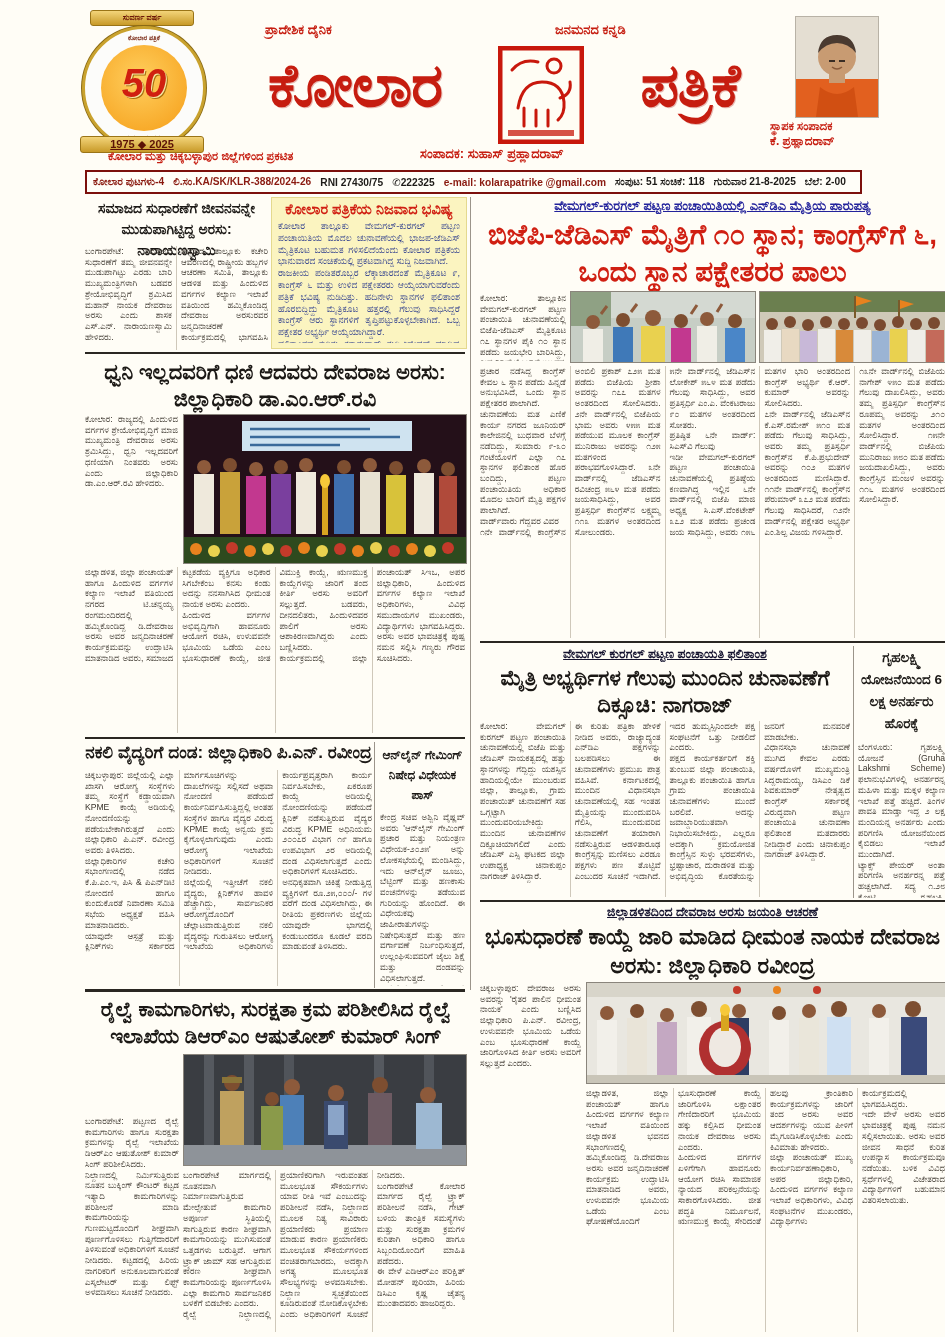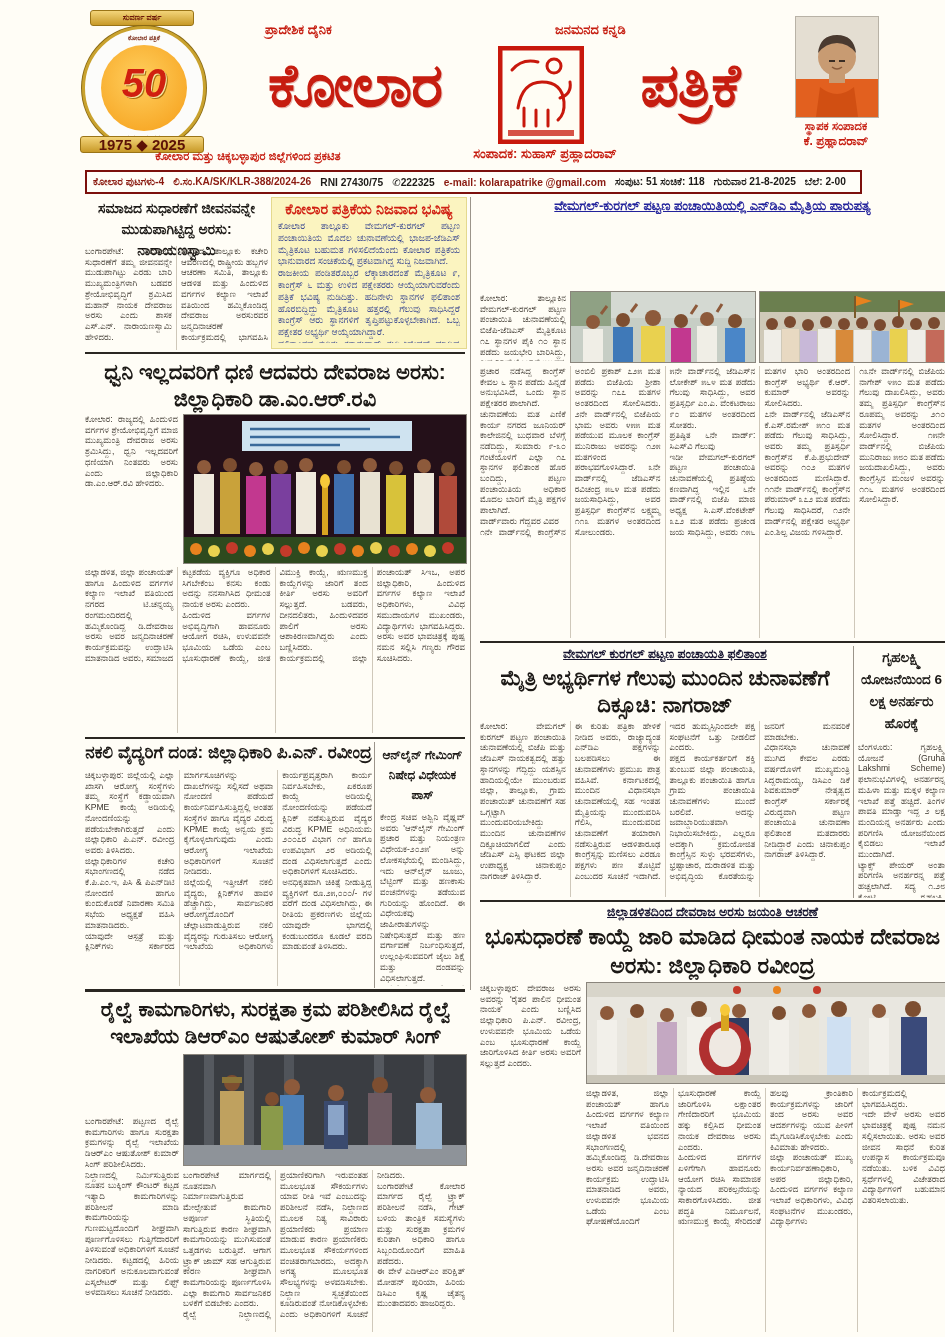--- a/index.html
+++ b/index.html
@@ -3,21 +3,21 @@
 <meta charset="utf-8">
 <style>
   html,body{margin:0;padding:0;background:#e8e4da;}
   #page{position:relative;width:945px;height:1337px;background:#fffdf6;margin:0 auto;
         font-family:"Liberation Sans","DejaVu Sans",sans-serif;overflow:hidden;}
   .abs{position:absolute;}
   
   .tagline{color:#c61d10;font-weight:bold;font-size:13px;text-align:left;}
   .title-red{color:#c61d10;font-weight:bold;text-align:center;font-size:60px;line-height:100px;
              letter-spacing:-1px;text-shadow:1px 1px 0 #e8b9b2;}
-  .mast-small{color:#c61d10;font-weight:bold;font-size:11.5px;text-align:center;}
+  .mast-small{color:#c61d10;font-weight:bold;font-size:11.5px;text-align:left;}
   
   .ribbon{background:linear-gradient(#f3d47a,#c89a28);border:1px solid #9a7417;color:#6b1508;
           font-size:8px;font-weight:bold;text-align:center;line-height:14px;border-radius:3px;}
   .logo-circle{position:absolute;left:12px;top:16px;width:118px;height:118px;border-radius:50%;
                background:#fcfcfa;border:3px solid #c9a22e;box-shadow:0 0 0 1px #8a6a14;}
   .logo-inner{position:absolute;left:16px;top:16px;width:86px;height:86px;border-radius:50%;
               background:radial-gradient(circle at 45% 40%,#ffcf5e,#f59d17);}
   .logo-ring-text{position:absolute;width:100%;text-align:center;font-size:6.5px;font-weight:bold;color:#7a2a15;}
   .logo-50{position:absolute;left:0;top:16px;width:100%;text-align:center;font-size:40px;font-weight:bold;
            font-style:italic;color:#d01f10;text-shadow:1px 1px 0 #f7e9a8,2px 2px 0 #a8720f;}
@@ -53,21 +53,21 @@
 
     <div class="abs" style="left:70px;top:10px;width:142px;height:142px;">
       <div class="ribbon abs" style="left:20px;top:0;width:102px;height:14px;">ಸುವರ್ಣ ವರ್ಷ</div>
       <div class="logo-circle">
         <div class="logo-ring-text" style="top:5px;">ಕೋಲಾರ ಪತ್ರಿಕೆ</div>
         <div class="logo-inner">
           <div class="logo-50">50</div>
         </div>
         <div class="logo-ring-text" style="bottom:5px;">ಸುವರ್ಣ ಸಂಭ್ರಮ</div>
       </div>
-      <div class="ribbon abs" style="left:10px;top:126px;width:122px;height:15px;font-size:15px;line-height:15px;color:#5c1206;">1975 ◆ 2025</div>
+      <div class="ribbon abs" style="left:10px;top:126px;width:122px;height:15px;font-size:11px;line-height:15px;color:#5c1206;text-decoration:underline;">1975 ◆ 2025</div>
     </div>
 
     <div class="tagline abs" style="left:265px;top:22px;width:180px;">ಪ್ರಾದೇಶಿಕ ದೈನಿಕ</div>
     <div class="tagline abs" style="left:555px;top:22px;width:180px;">ಜನಮನದ ಕನ್ನಡಿ</div>
 
     <div class="title-red abs" style="left:212px;top:36px;width:286px;height:100px;">ಕೋಲಾರ</div>
 
     <div class="abs" style="left:498px;top:46px;width:86px;height:98px;">
       <svg width="86" height="98" viewBox="0 0 86 98">
         <rect x="2" y="2" width="82" height="94" fill="#fffdf4" stroke="#c8180c" stroke-width="5"></rect>
@@ -122,20 +122,21 @@
   <div class="yellowbox abs" style="left:271px;top:197px;width:194px;height:150px;">
     <div class="hl hl-red" style="font-size:14.5px;padding-top:3px;">ಕೋಲಾರ ಪತ್ರಿಕೆಯ ನಿಜವಾದ ಭವಿಷ್ಯ</div>
     <div class="body bluebody" style="margin:3px 6px;height:122px;">ಕೋಲಾರ ತಾಲ್ಲೂಕು ವೇಮಗಲ್-ಕುರಗಲ್ ಪಟ್ಟಣ ಪಂಚಾಯಿತಿಯ ಮೊದಲ ಚುನಾವಣೆಯಲ್ಲಿ ಭಾಜಪ-ಜೆಡಿಎಸ್ ಮೈತ್ರಿಕೂಟ ಬಹುಮತ ಗಳಿಸಲಿದೆಯೆಂದು ಕೋಲಾರ ಪತ್ರಿಕೆಯ ಭಾನುವಾರದ ಸಂಚಿಕೆಯಲ್ಲಿ ಪ್ರಕಟವಾಗಿದ್ದ ಸುದ್ದಿ ನಿಜವಾಗಿದೆ.
 ರಾಜಕೀಯ ಪಂಡಿತರೊಬ್ಬರ ಲೆಕ್ಕಾಚಾರದಂತೆ ಮೈತ್ರಿಕೂಟ ೯, ಕಾಂಗ್ರೆಸ್ ೬ ಮತ್ತು ಉಳಿದ ಪಕ್ಷೇತರರು ಆಯ್ಕೆಯಾಗುವರೆಂದು ಪತ್ರಿಕೆ ಭವಿಷ್ಯ ನುಡಿದಿತ್ತು. ಹದಿನೇಳು ಸ್ಥಾನಗಳ ಫಲಿತಾಂಶ ಹೊರಬಿದ್ದಿದ್ದು ಮೈತ್ರಿಕೂಟ ಹತ್ತರಲ್ಲಿ ಗೆಲುವು ಸಾಧಿಸಿದ್ದರೆ ಕಾಂಗ್ರೆಸ್ ಆರು ಸ್ಥಾನಗಳಿಗೆ ತೃಪ್ತಿಪಟ್ಟುಕೊಳ್ಳಬೇಕಾಗಿದೆ. ಒಬ್ಬ ಪಕ್ಷೇತರ ಅಭ್ಯರ್ಥಿ ಆಯ್ಕೆಯಾಗಿದ್ದಾರೆ.
 ಫಲಿತಾಂಶದ ಕುರಿತು ಕರಾರುವಾಕ್ ಸುದ್ದಿವಿಶ್ಲೇಷಣೆ ಮಾಡಿದ್ದ ಕೋಲಾರ ಪತ್ರಿಕೆಗೆ ಎಲ್ಲೆಡೆಯಿಂದ ಶ್ಲಾಘನೆಗಳು ಬಂದಿವೆ.</div>
   </div>
 
   <div class="vr abs" style="left:470px;top:197px;height:793px;"></div>
 
   <div class="kicker blue abs" style="left:480px;top:198px;width:465px;">ವೇಮಗಲ್-ಕುರಗಲ್ ಪಟ್ಟಣ ಪಂಚಾಯಿತಿಯಲ್ಲಿ ಎನ್‌ಡಿಎ ಮೈತ್ರಿಯ ಪಾರುಪತ್ಯ</div>
+  <div class="hl hl-red abs" style="left:480px;top:216px;width:465px;height:74px;font-size:28px;line-height:37px;">ಬಿಜೆಪಿ-ಜೆಡಿಎಸ್ ಮೈತ್ರಿಗೆ ೧೦ ಸ್ಥಾನ; ಕಾಂಗ್ರೆಸ್‌ಗೆ ೬, ಒಂದು ಸ್ಥಾನ ಪಕ್ಷೇತರರ ಪಾಲು</div>
   <div class="body abs" style="left:480px;top:293px;width:86px;height:68px;">ಕೋಲಾರ: ತಾಲ್ಲೂಕಿನ ವೇಮಗಲ್-ಕುರಗಲ್ ಪಟ್ಟಣ ಪಂಚಾಯಿತಿ ಚುನಾವಣೆಯಲ್ಲಿ ಬಿಜೆಪಿ-ಜೆಡಿಎಸ್ ಮೈತ್ರಿಕೂಟ ೧೭ ಸ್ಥಾನಗಳ ಪೈಕಿ ೧೦ ಸ್ಥಾನ ಪಡೆದು ಜಯಭೇರಿ ಬಾರಿಸಿದ್ದು, ತೀವ್ರ ನಿರೀಕ್ಷೆಯೊಂದಿಗೆ ಅಬ್ಬರದ</div>
 
   <div class="abs photo" style="left:570px;top:291px;width:184px;height:70px;">
     <svg width="184" height="70" viewBox="0 0 184 70">
       <rect width="184" height="70" fill="#c7cec5"></rect>
       <rect width="40" height="34" fill="#8fa184"></rect>
       <rect x="40" width="144" height="26" fill="#d4d9d2"></rect>
       <g>
         <circle cx="22" cy="30" r="7" fill="#8d5a3b"></circle>
           <rect x="12" y="37" width="20" height="33" fill="#f0eee6"></rect>

